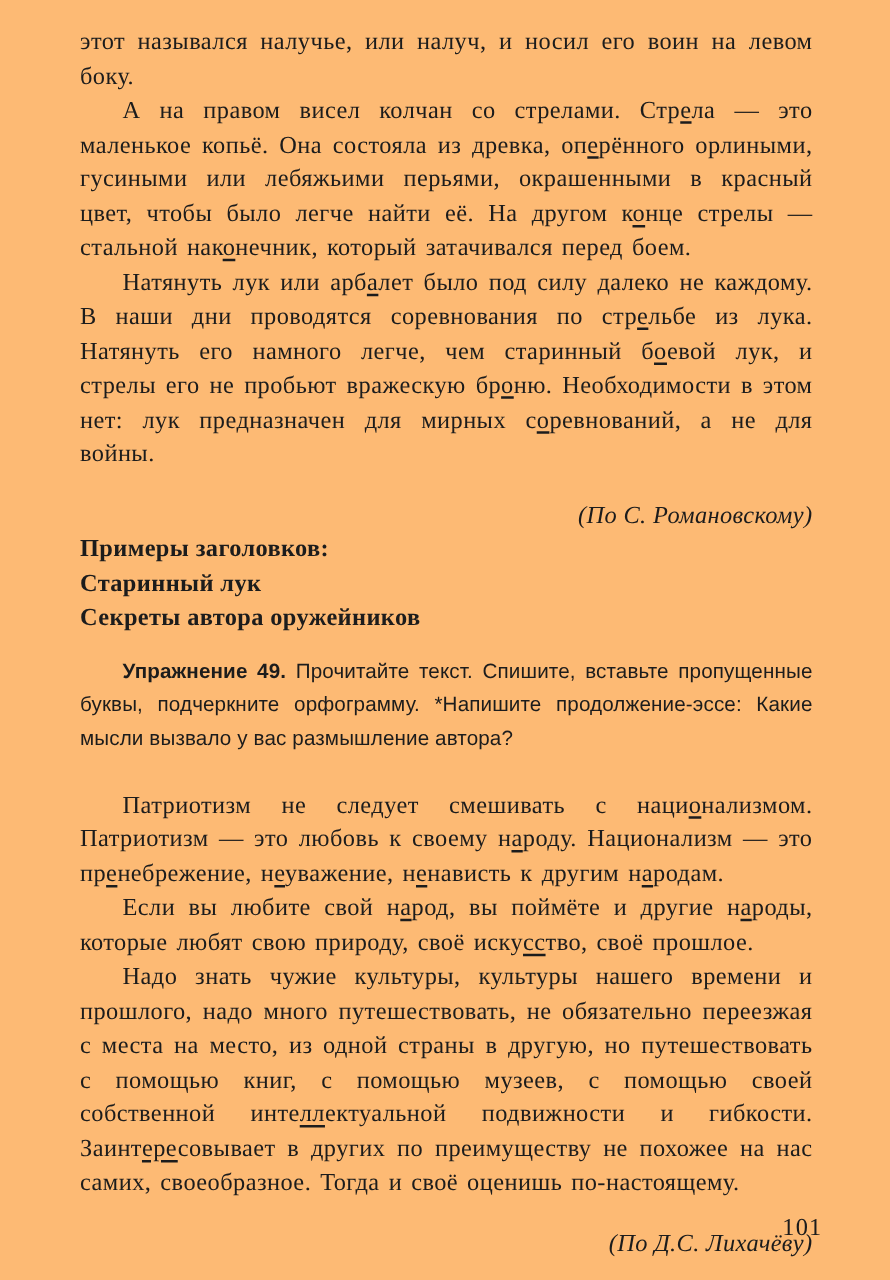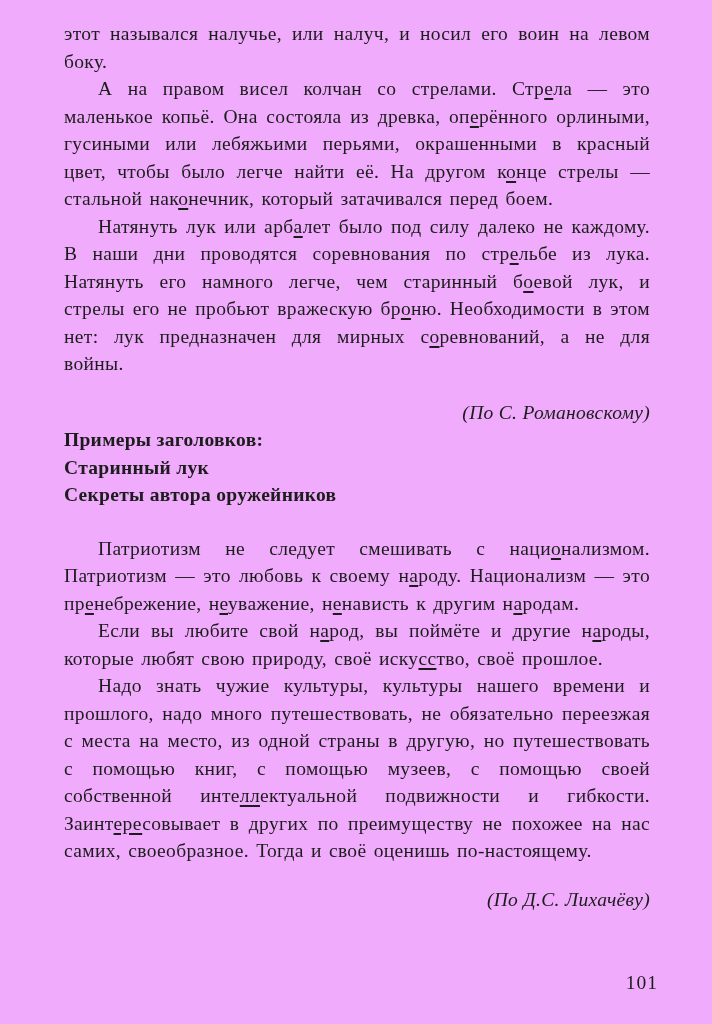--- a/index.html
+++ b/index.html
@@ -8,21 +8,21 @@
     background: #fdfdfb;
     color: #1c1c1c;
     font-family: "Liberation Serif", serif;
     overflow: hidden;
   }
   .page {
     position: relative;
     width: 712px;
     height: 1024px;
     padding: 20px 62px 0 64px;
-    background: #f0abfc;
+    background: #fdba74;
   }
   .para {
     font-size: 19.5px;
     line-height: 27.5px;
     text-align: justify;
     text-indent: 34px;
     letter-spacing: 0.35px;
     word-spacing: 2px;
   }
   .para.no-indent { text-indent: 0; }
@@ -72,20 +72,21 @@
   <p class="para no-indent">этот назывался налучье, или налуч, и носил его воин на левом боку.</p>
   <p class="para">А на правом висел колчан со стрелами. Стр<u>е</u>ла — это маленькое копьё. Она состояла из древка, оп<u>е</u>рённого орлиными, гусиными или лебяжьими перьями, окрашенными в красный цвет, чтобы было легче найти её. На другом к<u>о</u>нце стрелы — стальной нак<u>о</u>нечник, который затачивался перед боем.</p>
   <p class="para">Натянуть лук или арб<u>а</u>лет было под силу далеко не каждому. В наши дни проводятся соревнования по стр<u>е</u>льбе из лука. Натянуть его намного легче, чем старинный б<u>о</u>евой лук, и стрелы его не пробьют вражескую бр<u>о</u>ню. Необходимости в этом нет: лук предназначен для мирных с<u>о</u>ревнований, а не для войны.</p>
 
   <p class="attribution">(По С. Романовскому)</p>
 
   <p class="headings-title">Примеры заголовков:</p>
   <p class="heading-item">Старинный лук</p>
   <p class="heading-item">Секреты автора оружейников</p>
 
+  <p class="exercise"><span class="exercise-number">Упражнение 49.</span> <span>Прочитайте текст. Спишите, вставьте пропущенные буквы, подчеркните орфограмму. *Напишите продолжение-эссе: Какие мысли вызвало у вас размышление автора?</span></p>
 
   <div class="text2">
     <p class="para">Патриотизм не следует смешивать с наци<u>о</u>нализмом. Патриотизм — это любовь к своему н<u>а</u>роду. Национализм — это пр<u>е</u>небрежение, н<u>е</u>уважение, н<u>е</u>нависть к другим н<u>а</u>родам.</p>
     <p class="para">Если вы любите свой н<u>а</u>род, вы поймёте и другие н<u>а</u>роды, которые любят свою природу, своё иску<u>сс</u>тво, своё прошлое.</p>
     <p class="para">Надо знать чужие культуры, культуры нашего времени и прошлого, надо много путешествовать, не обязательно переезжая с места на место, из одной страны в другую, но путешествовать с помощью книг, с помощью музеев, с помощью своей собственной инте<u>лл</u>ектуальной подвижности и гибкости. Заинт<u>ере</u>совывает в других по преимуществу не похожее на нас самих, своеобразное. Тогда и своё оценишь по-настоящему.</p>
   </div>
 
   <p class="attribution">(По Д.С. Лихачёву)</p>
 
   <div class="page-number">101</div>

